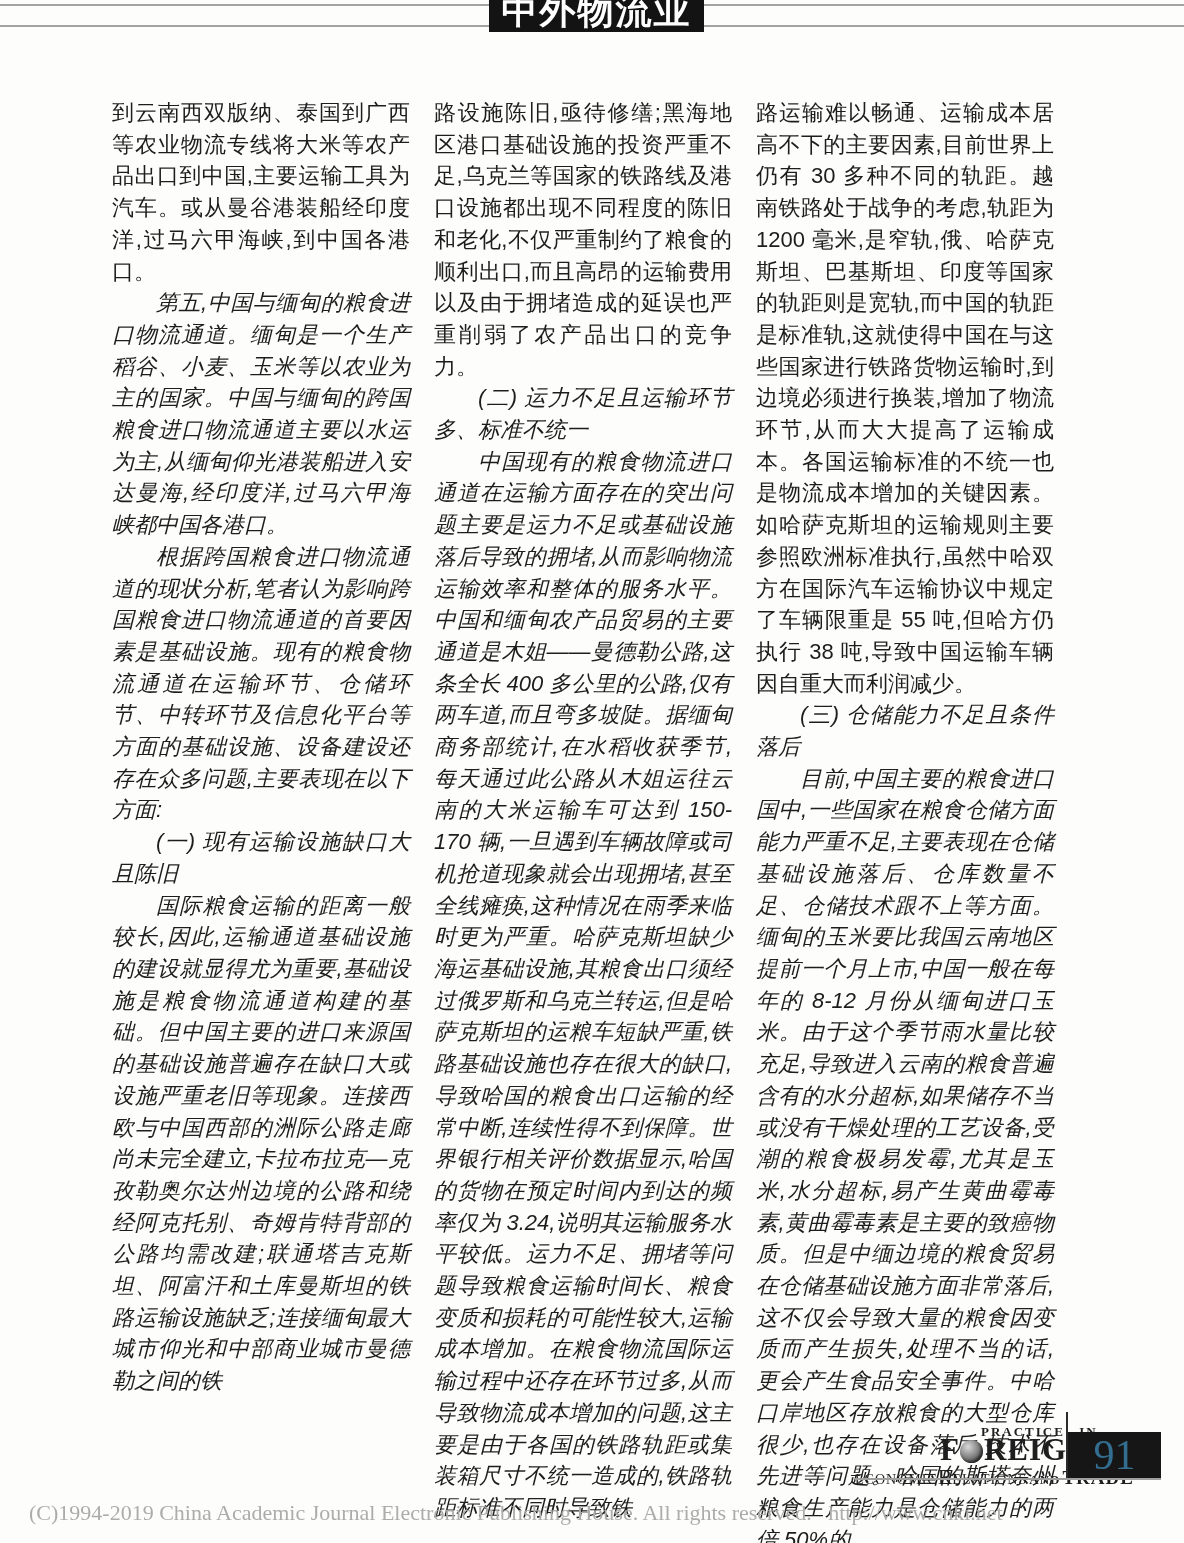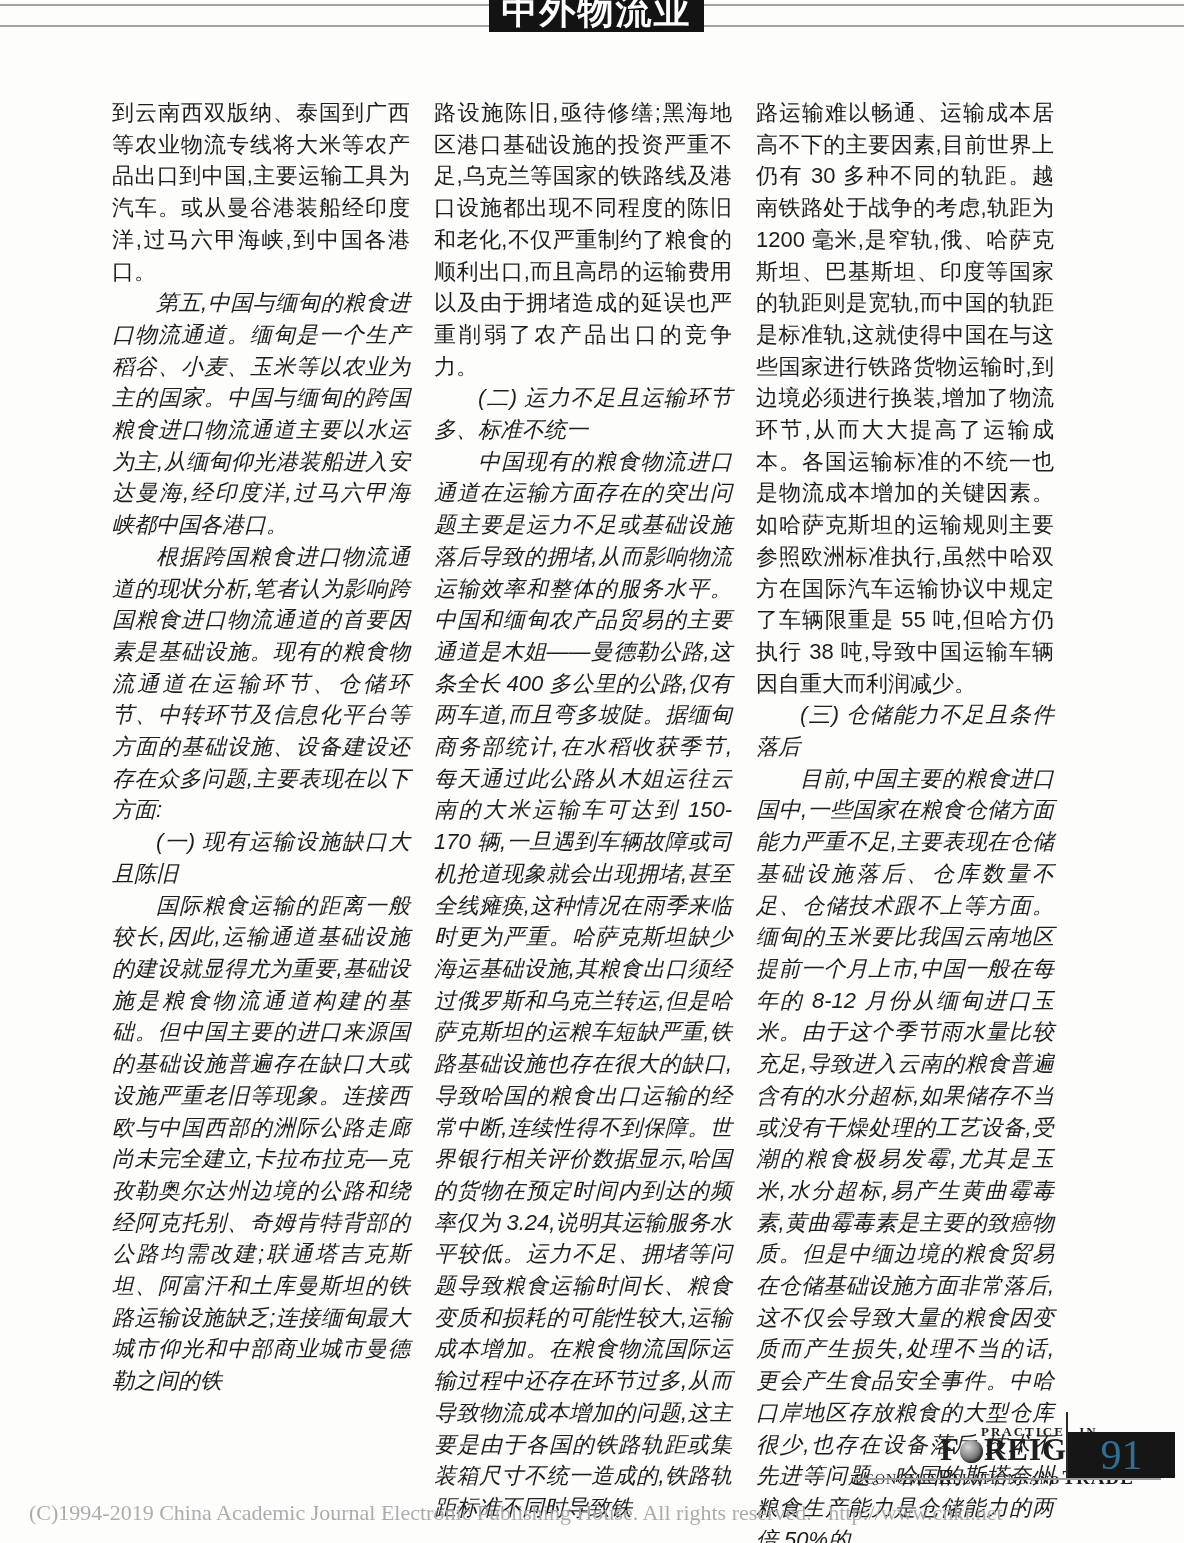--- a/index.html
+++ b/index.html
@@ -55,21 +55,21 @@
   }
   .foreign-rest{font-size:31px;font-weight:bold;letter-spacing:1px;}
   .econ-line{position:absolute;top:52px;left:0;white-space:nowrap;}
   .econ{font-size:14px;letter-spacing:1px;}
   .rel-r{font-size:22px;}
   .rel-rest{font-size:14px;letter-spacing:1px;}
   .and-word{font-size:13px;font-weight:bold;letter-spacing:1px;padding:0 2px;}
   .trade{font-size:19px;font-weight:bold;letter-spacing:1px;}
   .logo-vline{position:absolute;top:0;left:211px;width:2px;height:66px;background:#2a2a2a;}
   .pagenum-box{
-    position:absolute;top:20px;left:213px;width:107px;height:46px;background:#161616;
+    position:absolute;top:20px;left:213px;width:93px;height:46px;background:#161616;
     display:flex;align-items:center;justify-content:center;
   }
   .pagenum-box span{
     color:#336e91;font-size:42px;font-family:"Liberation Serif",serif;line-height:46px;
   }
   .logo-underline{position:absolute;top:66px;left:0;width:306px;height:2px;background:#9f9f9f;}
   
   .copyright{
     position:absolute;left:29px;top:1500px;width:1120px;
     font-family:"Liberation Serif",serif;font-size:22px;color:#acacac;

